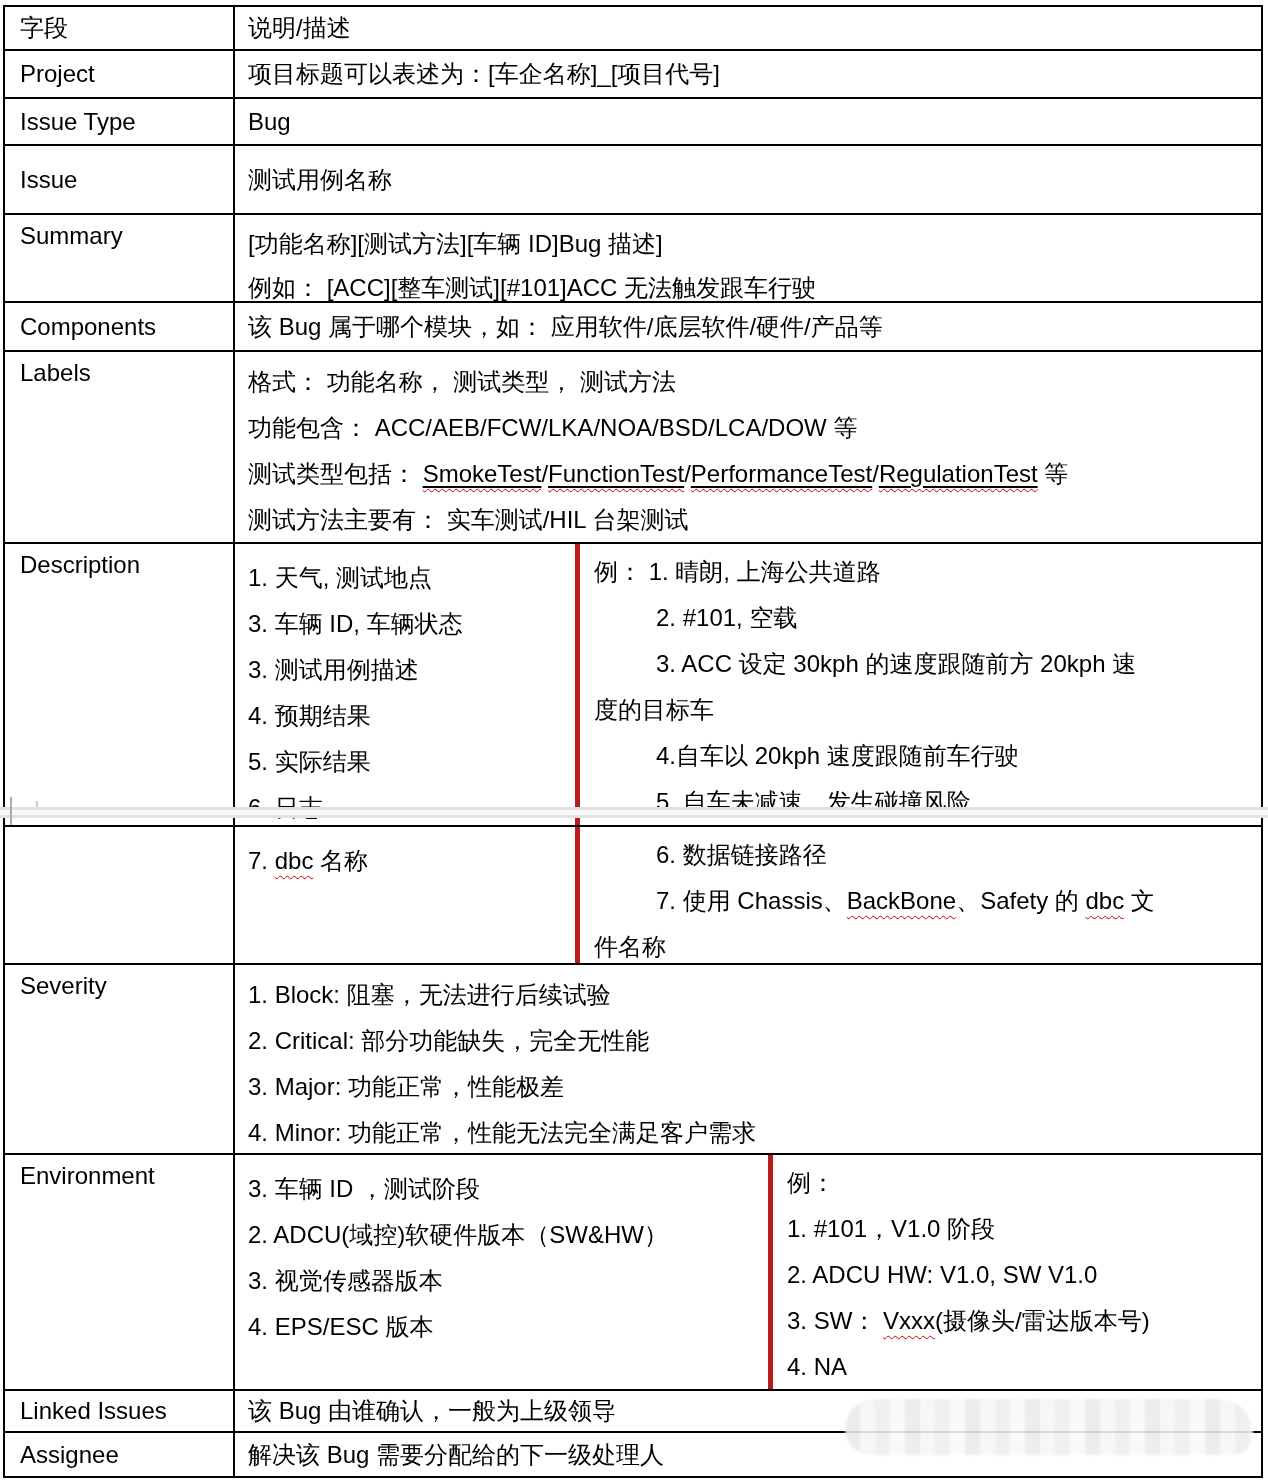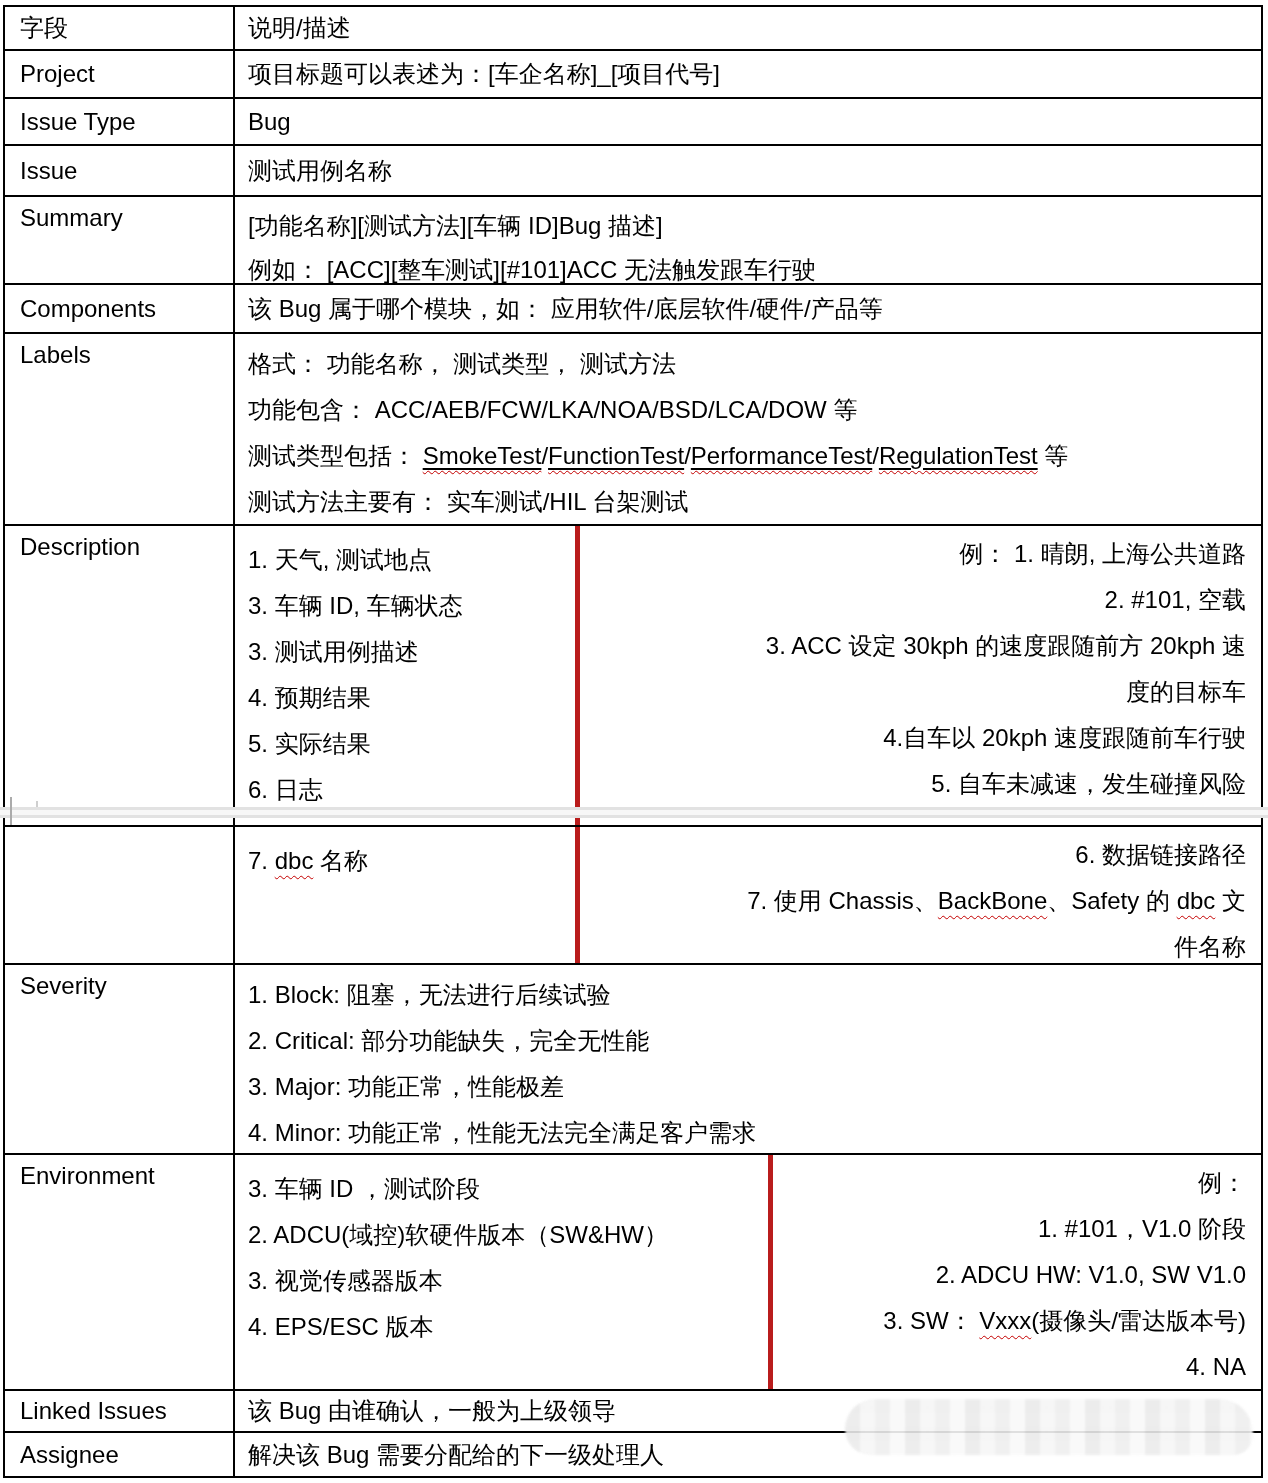--- a/index.html
+++ b/index.html
@@ -11,29 +11,29 @@
     font-size:24px;
   }
   .tbl { position:absolute; left:3px; width:1260px; border:2px solid #000; background:#fff; }
   .t1 { top:5px; }
   .t2 { top:825px; }
   .row { display:flex; border-top:2px solid #000; overflow:hidden; }
   .row:first-child { border-top:none; }
   .lab { width:230px; flex:none; border-right:2px solid #000; padding:7px 6px 0 15px; }
   .con { flex:1; padding:7px 10px 0 13px; }
   .single .lab, .single .con { display:flex; align-items:center; padding-top:0; }
-  .h42{height:42px} .h47{height:47px} .h48{height:48px} .h51{height:51px}
+  .h42{height:42px} .h47{height:47px} .h48{height:48px} .h51{height:69px}
   .h88{height:88px} .h49{height:49px} .h192{height:192px} .h275{height:326px}
   .h136{height:136px} .h190{height:190px} .h236{height:236px} .h45{height:45px}
   .line { line-height:46px; white-space:nowrap; }
   .tight .line { line-height:44px; }
   .ind { padding-left:62px; }
   .sub { display:flex; padding:0; }
   .sub-l { width:345px; flex:none; border-right:5px solid #b91c1c; padding:11px 8px 0 13px; }
-  .sub-r { flex:1; padding:5px 15px 0 14px;text-align:right; }
+  .sub-r { flex:1; padding:5px 4px 0 14px; }
   .sub-l.env { width:538px; }
   
   .ub { text-decoration-line:underline; text-decoration-style:solid; text-decoration-color:#000;
         text-decoration-thickness:1.5px; text-underline-offset:4px; }
   
   .uw { text-decoration-line:underline; text-decoration-style:wavy; text-decoration-color:#c40000;
         text-decoration-thickness:1px; text-underline-offset:6px; }
   
   .pbreak { position:absolute; left:0; top:807px; width:1268px; height:11px;
             background:linear-gradient(#e2e2e2 0 27%, #f7f7f7 27% 73%, #e2e2e2 73% 100%); }

